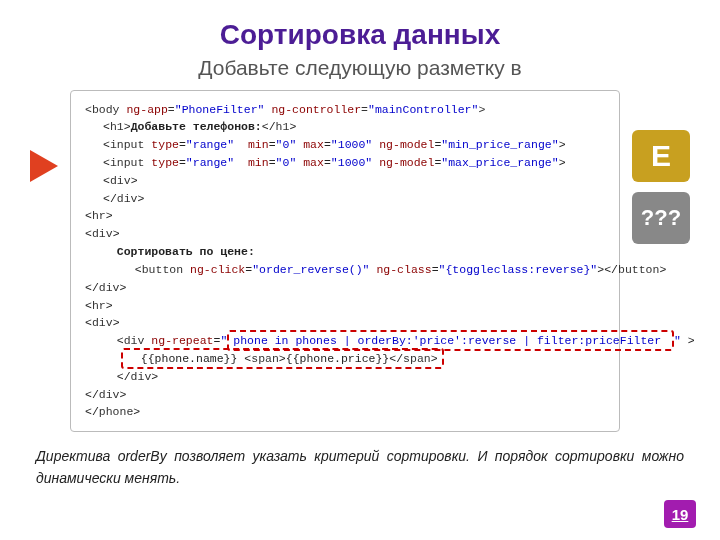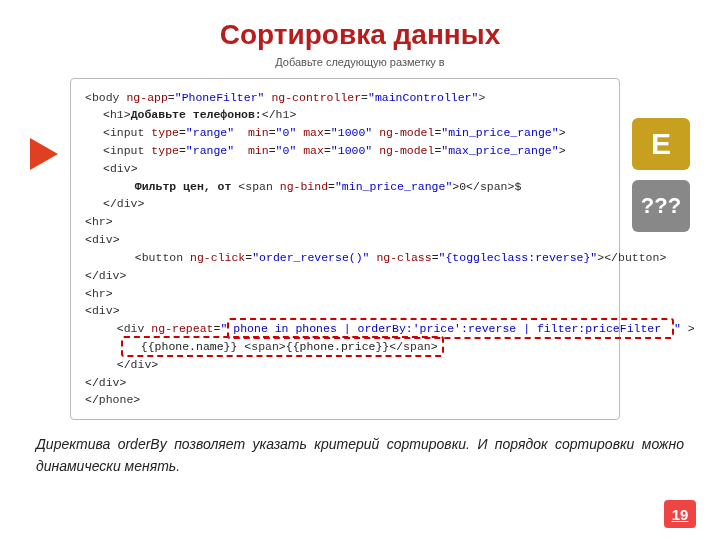--- a/index.html
+++ b/index.html
@@ -9,28 +9,28 @@
       width: 720px;
       height: 540px;
       overflow: hidden;
       position: relative;
     }
 
     .page-title {
       text-align: center;
       font-size: 28px;
       font-weight: bold;
-      color: #b91c1c;
+      color: #4c1d95;
       padding: 18px 0 4px 0;
       line-height: 1.2;
     }
 
     .subtitle {
       text-align: center;
-      font-size: 11px;
+      font-size: 21px;
       color: #555;
       margin-bottom: 10px;
     }
 
     .main-area {
       display: flex;
       flex-direction: row;
       align-items: flex-start;
       justify-content: center;
       gap: 12px;
@@ -120,21 +120,21 @@
       font-style: italic;
       text-align: justify;
       padding: 14px 36px 0 36px;
       line-height: 1.55;
     }
 
     .page-number {
       position: absolute;
       bottom: 12px;
       right: 24px;
-      background: #ef4444;
+      background: #a21caf;
       color: #fff;
       font-size: 15px;
       font-weight: bold;
       border-radius: 4px;
       width: 32px;
       height: 28px;
       display: flex;
       align-items: center;
       justify-content: center;
       text-decoration: underline;
@@ -156,29 +156,29 @@
     <div class="code-line c-tag">&lt;<span class="c-tag">body</span> <span class="c-attr">ng-app</span>=<span class="c-val">"PhoneFilter"</span> <span class="c-attr">ng-controller</span>=<span class="c-val">"mainController"</span>&gt;</div>
 
     <div class="code-line code-indent1">&lt;<span class="c-tag">h1</span>&gt;<span class="c-bold">Добавьте телефонов:</span>&lt;/<span class="c-tag">h1</span>&gt;</div>
 
     <div class="code-line code-indent1">&lt;<span class="c-tag">input</span> <span class="c-attr">type</span>=<span class="c-val">"range"</span>  <span class="c-attr">min</span>=<span class="c-val">"0"</span> <span class="c-attr">max</span>=<span class="c-val">"1000"</span> <span class="c-attr">ng-model</span>=<span class="c-val">"min_price_range"</span>&gt;</div>
 
     <div class="code-line code-indent1">&lt;<span class="c-tag">input</span> <span class="c-attr">type</span>=<span class="c-val">"range"</span>  <span class="c-attr">min</span>=<span class="c-val">"0"</span> <span class="c-attr">max</span>=<span class="c-val">"1000"</span> <span class="c-attr">ng-model</span>=<span class="c-val">"max_price_range"</span>&gt;</div>
 
     <div class="code-line code-indent1">&lt;<span class="c-tag">div</span>&gt;</div>
 
-    <div class="code-line code-indent2"><span class="c-bold">  Фильтр цен, от </span>&lt;<span class="c-tag">span</span> <span class="c-attr">ng-bind</span>=<span class="c-val">"min_price_range"</span>&gt;0&lt;/<span class="c-tag">span</span>&gt;$</div>
 
 
     <div class="code-line code-indent1">&lt;/<span class="c-tag">div</span>&gt;</div>
 
     <div class="code-line">&lt;<span class="c-tag">hr</span>&gt;</div>
 
     <div class="code-line">&lt;<span class="c-tag">div</span>&gt;</div>
 
+    <div class="code-line code-indent1"><span class="c-bold">  Сортировать по цене:</span></div>
 
     <div class="code-line code-indent2">  &lt;<span class="c-tag">button</span> <span class="c-attr">ng-click</span>=<span class="c-val">"order_reverse()"</span> <span class="c-attr">ng-class</span>=<span class="c-val">"{toggleclass:reverse}"</span>&gt;&lt;/<span class="c-tag">button</span>&gt;</div>
 
     <div class="code-line">&lt;/<span class="c-tag">div</span>&gt;</div>
 
     <div class="code-line">&lt;<span class="c-tag">hr</span>&gt;</div>
 
     <div class="code-line">&lt;<span class="c-tag">div</span>&gt;</div>
 
     <div class="code-line code-indent1">  &lt;<span class="c-tag">div</span> <span class="c-attr">ng-repeat</span>=<span class="c-val">"<span class="dashed-box">phone in phones | orderBy:'price':reverse | filter:priceFilter </span>"</span> &gt;</div>

